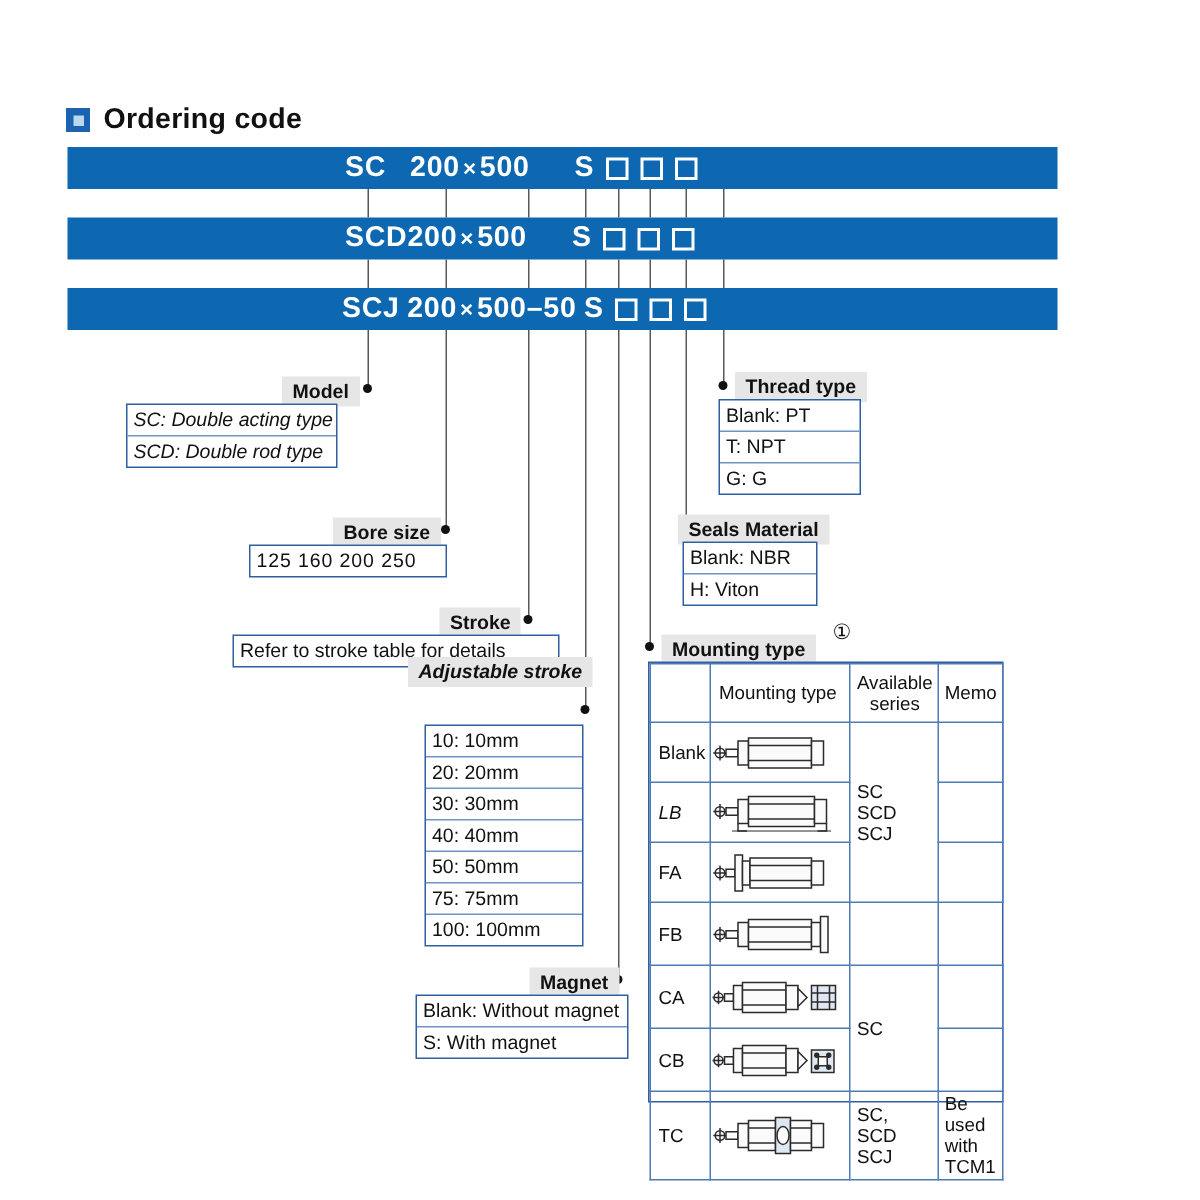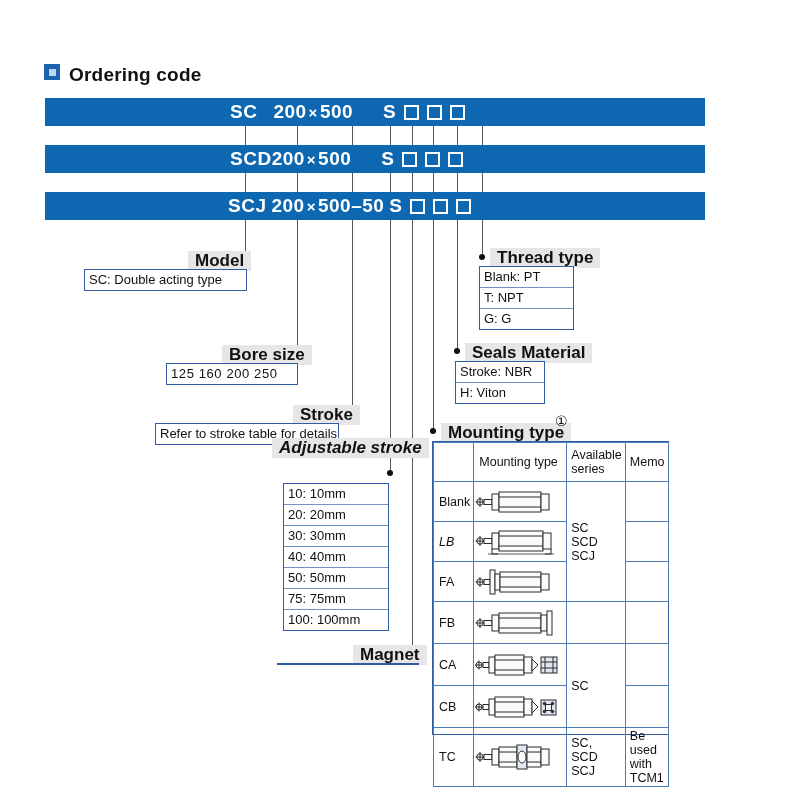--- a/index.html
+++ b/index.html
@@ -4,21 +4,21 @@
 <style>
   html,body{margin:0;padding:0;background:#ffffff;}
   body{
     width:800px;height:800px;position:relative;overflow:hidden;
     font-family:"Liberation Sans","DejaVu Sans",sans-serif;
     color:#1a1a1a;
   }
   .abs{position:absolute;}
 
   
-  #title-row{left:44px;top:64px;width:400px;height:32px;display:flex;gap:9px;}
+  #title-row{left:44px;top:64px;width:400px;height:32px;display:flex;align-items:center;gap:9px;}
   #title-icon{width:16px;height:16px;background:#1b63b0;
       display:flex;align-items:center;justify-content:center;}
   #title-icon i{display:block;width:7px;height:7px;background:#bcd6ee;}
   #title-text{font-size:19px;font-weight:bold;letter-spacing:.2px;color:#111;}
 
   
   .bar{left:45px;width:660px;height:28px;background:#0d68b1;}
   .bar .codeline{
     position:absolute;left:0;top:0;height:28px;width:100%;
     display:flex;align-items:center;
@@ -29,21 +29,21 @@
       width:15px;height:15px;border:2px solid #ffffff;box-sizing:border-box;
       display:inline-block;
   }
   
   .leader{position:absolute;width:1px;background:#58585a;}
   .dot{position:absolute;width:6px;height:6px;border-radius:50%;background:#111;}
 
   
   .chip{
     position:absolute;background:#e6e6e6;color:#111;
-    font-size:17px;font-weight:bold;padding:2px 7px 3px 7px;
+    font-size:13px;font-weight:bold;padding:2px 7px 3px 7px;
     white-space:nowrap;line-height:15px;
   }
 
   
   .optbox{position:absolute;border:1px solid #2f5fa0;background:#fff;box-sizing:border-box;}
   .optbox .row{
       border-bottom:1px solid #6f93c4;box-sizing:border-box;
       font-size:13px;line-height:20px;padding:0 4px;white-space:nowrap;color:#111;
   }
   .optbox .row:last-child{border-bottom:none;}
@@ -52,21 +52,21 @@
   #mount-table{position:absolute;border:1px solid #2f5fa0;box-sizing:border-box;background:#fff;}
   #mount-table table{border-collapse:collapse;width:100%;height:100%;}
   #mount-table td{
       border:1px solid #4e7ab5;font-size:12.5px;line-height:14px;
       color:#111;padding:1px 3px;vertical-align:middle;
   }
   #mount-table td.code{width:34px;text-align:left;padding-left:5px;}
   #mount-table td.pic{width:96px;text-align:center;padding:0;}
   #mount-table td.series{width:53px;text-align:left;padding-left:4px;vertical-align:middle;}
   #mount-table td.memo{width:52px;text-align:left;padding-left:4px;margin-top:16px;}
-  #mount-table td.hdr{text-align:left;vertical-align:middle;}
+  #mount-table td.hdr{text-align:center;vertical-align:middle;}
   #mount-table td.hdr.center{text-align:center;}
   .circnum{position:absolute;font-size:14px;color:#111;}
 
   svg{display:block;}
 </style>
 </head>
 <body>
 
 <div class="abs" id="title-row">
   <div id="title-icon">
@@ -165,59 +165,62 @@
 <div class="abs leader" style="left:433px;top:220px;height:212px;"></div>
 <div class="abs dot" style="left:430px;top:428px;"></div>
 
 <div class="abs leader" style="left:457px;top:220px;height:132px;"></div>
 <div class="abs dot" style="left:454px;top:348px;"></div>
 
 <div class="abs leader" style="left:482px;top:220px;height:38px;"></div>
 <div class="abs dot" style="left:479px;top:254px;"></div>
 
 <div class="chip" style="left:188px;top:251px;">Model</div>
-<div class="optbox" style="left:84px;top:269px;width:163px;">
+<div class="optbox" style="left:84px;top:269px;width:141px;font-style:italic;">
   <div class="row">SC: Double acting type</div>
+  <div class="row">SCD: Double rod type</div>
 </div>
 
 <div class="chip" style="left:222px;top:345px;">Bore size</div>
 <div class="optbox" style="left:166px;top:363px;width:132px;">
   <div class="row" style="letter-spacing:.6px;">125  160  200  250</div>
 </div>
 
 <div class="chip" style="left:293px;top:405px;">Stroke</div>
-<div class="optbox" style="left:155px;top:423px;width:184px;">
+<div class="optbox" style="left:155px;top:423px;width:218px;">
   <div class="row">Refer to stroke table for details</div>
 </div>
 
 <div class="chip" style="left:272px;top:438px;font-style:italic;">Adjustable stroke</div>
 <div class="optbox" style="left:283px;top:483px;width:106px;">
   <div class="row">10: 10mm</div>
   <div class="row">20: 20mm</div>
   <div class="row">30: 30mm</div>
   <div class="row">40: 40mm</div>
   <div class="row">50: 50mm</div>
   <div class="row">75: 75mm</div>
   <div class="row">100: 100mm</div>
 </div>
 
 <div class="chip" style="left:353px;top:645px;">Magnet</div>
 <div class="optbox" style="left:277px;top:663px;width:142px;">
+  <div class="row">Blank: Without magnet</div>
+  <div class="row">S: With magnet</div>
 </div>
 
 <div class="chip" style="left:490px;top:248px;">Thread type</div>
 <div class="optbox" style="left:479px;top:266px;width:95px;">
   <div class="row">Blank: PT</div>
   <div class="row">T: NPT</div>
   <div class="row">G: G</div>
 </div>
 
-<div class="chip" style="left:465px;top:343px;">Seals Material</div>
+<div class="chip" style="left:452px;top:343px;">Seals Material</div>
 <div class="optbox" style="left:455px;top:361px;width:90px;">
-  <div class="row">Stroke: NBR</div>
+  <div class="row">Blank: NBR</div>
   <div class="row">H: Viton</div>
 </div>
 
 <div class="chip" style="left:441px;top:423px;">Mounting type</div>
 <div class="circnum" style="left:555px;top:413px;">①</div>
 
 <div id="mount-table" style="left:432px;top:441px;width:237px;height:294px;">
   <table>
     <tbody>
         <tr>

